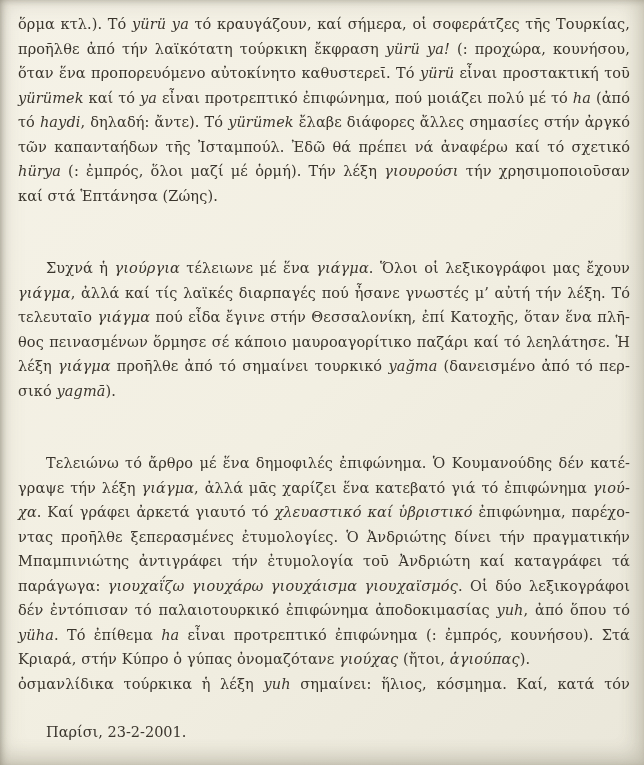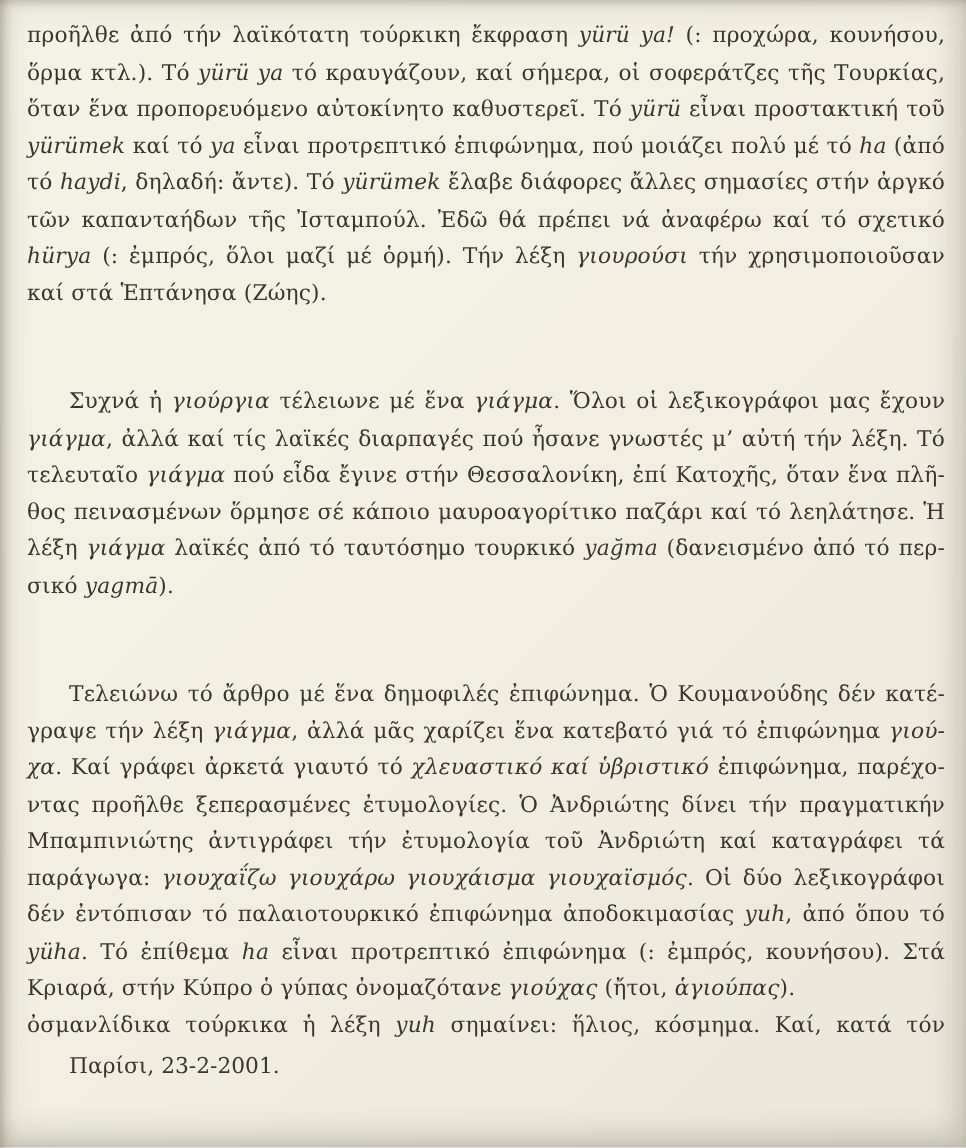--- a/index.html
+++ b/index.html
@@ -40,47 +40,47 @@
     text-align-last: justify;
     letter-spacing: 0.1px;
   }
   .line.last {
     text-align: center;
     text-align-last: left;
   }
   .para.indent .line.first { padding-left: 28px; margin-top: 48px; }
   .line i { font-style: italic; }
   .signature {
-    margin-top: 3px;
+    margin-top: 24px;
     padding-left: 28px;
     font-size: 14.5px;
     line-height: 24.5px;
   }
 </style>
 </head>
 <body>
 
 <div class="page" style="color: rgb(58, 53, 45);">
   <div class="text-block">
       <div class="para">
+        <div class="line"><span>ὅρμα κτλ.). Τό </span><i>yürü ya</i><span> τό κραυγάζουν, καί σήμερα, οἱ σοφεράτζες τῆς Τουρκίας,</span></div>
         <div class="line first"><span>προῆλθε ἀπό τήν λαϊκότατη τούρκικη ἔκφραση </span><i>yürü ya!</i><span> (: προχώρα, κουνήσου,</span></div>
-        <div class="line"><span>ὅρμα κτλ.). Τό </span><i>yürü ya</i><span> τό κραυγάζουν, καί σήμερα, οἱ σοφεράτζες τῆς Τουρκίας,</span></div>
         <div class="line"><span>ὅταν ἕνα προπορευόμενο αὐτοκίνητο καθυστερεῖ. Τό </span><i>yürü</i><span> εἶναι προστακτική τοῦ</span></div>
         <div class="line"><i>yürümek</i><span> καί τό </span><i>ya</i><span> εἶναι προτρεπτικό ἐπιφώνημα, πού μοιάζει πολύ μέ τό </span><i>ha</i><span> (ἀπό</span></div>
         <div class="line"><span>τό </span><i>haydi</i><span>, δηλαδή: ἄντε). Τό </span><i>yürümek</i><span> ἔλαβε διάφορες ἄλλες σημασίες στήν ἀργκό</span></div>
         <div class="line"><span>τῶν καπανταήδων τῆς Ἰσταμπούλ. Ἐδῶ θά πρέπει νά ἀναφέρω καί τό σχετικό</span></div>
         <div class="line"><i>hürya</i><span> (: ἐμπρός, ὅλοι μαζί μέ ὁρμή). Τήν λέξη </span><i>γιουρούσι</i><span> τήν χρησιμοποιοῦσαν</span></div>
         <div class="line last"><span>καί στά Ἑπτάνησα (Ζώης).</span></div>
       </div>
       <div class="para indent">
         <div class="line first"><span>Συχνά ἡ </span><i>γιούργια</i><span> τέλειωνε μέ ἕνα </span><i>γιάγμα</i><span>. Ὅλοι οἱ λεξικογράφοι μας ἔχουν</span></div>
         <div class="line"><i>γιάγμα</i><span>, ἀλλά καί τίς λαϊκές διαρπαγές πού ἦσανε γνωστές μ’ αὐτή τήν λέξη. Τό</span></div>
         <div class="line"><span>τελευταῖο </span><i>γιάγμα</i><span> πού εἶδα ἔγινε στήν Θεσσαλονίκη, ἐπί Κατοχῆς, ὅταν ἕνα πλῆ-</span></div>
         <div class="line"><span>θος πεινασμένων ὅρμησε σέ κάποιο μαυροαγορίτικο παζάρι καί τό λεηλάτησε. Ἡ</span></div>
-        <div class="line"><span>λέξη </span><i>γιάγμα</i><span> λαϊκές ἀπό τό ταυτόσημο τουρκικό </span><i>yağma</i><span> (δανεισμένο ἀπό τό περ-</span></div>
+        <div class="line"><span>λέξη </span><i>γιάγμα</i><span> προῆλθε ἀπό τό σημαίνει τουρκικό </span><i>yağma</i><span> (δανεισμένο ἀπό τό περ-</span></div>
         <div class="line last"><span>σικό </span><i>yagmā</i><span>).</span></div>
       </div>
       <div class="para indent">
         <div class="line first"><span>Τελειώνω τό ἄρθρο μέ ἕνα δημοφιλές ἐπιφώνημα. Ὁ Κουμανούδης δέν κατέ-</span></div>
         <div class="line"><span>γραψε τήν λέξη </span><i>γιάγμα</i><span>, ἀλλά μᾶς χαρίζει ἕνα κατεβατό γιά τό ἐπιφώνημα </span><i>γιού-</i></div>
         <div class="line"><i>χα</i><span>. Καί γράφει ἀρκετά γιαυτό τό </span><i>χλευαστικό καί ὑβριστικό</i><span> ἐπιφώνημα, παρέχο-</span></div>
         <div class="line"><span>ντας προῆλθε ξεπερασμένες ἐτυμολογίες. Ὁ Ἀνδριώτης δίνει τήν πραγματικήν</span></div>
         <div class="line"><span>Μπαμπινιώτης ἀντιγράφει τήν ἐτυμολογία τοῦ Ἀνδριώτη καί καταγράφει τά</span></div>
         <div class="line"><span>παράγωγα: </span><i>γιουχαΐζω γιουχάρω γιουχάισμα γιουχαϊσμός</i><span>. Οἱ δύο λεξικογράφοι</span></div>
         <div class="line"><span>δέν ἐντόπισαν τό παλαιοτουρκικό ἐπιφώνημα ἀποδοκιμασίας </span><i>yuh</i><span>, ἀπό ὅπου τό</span></div>

